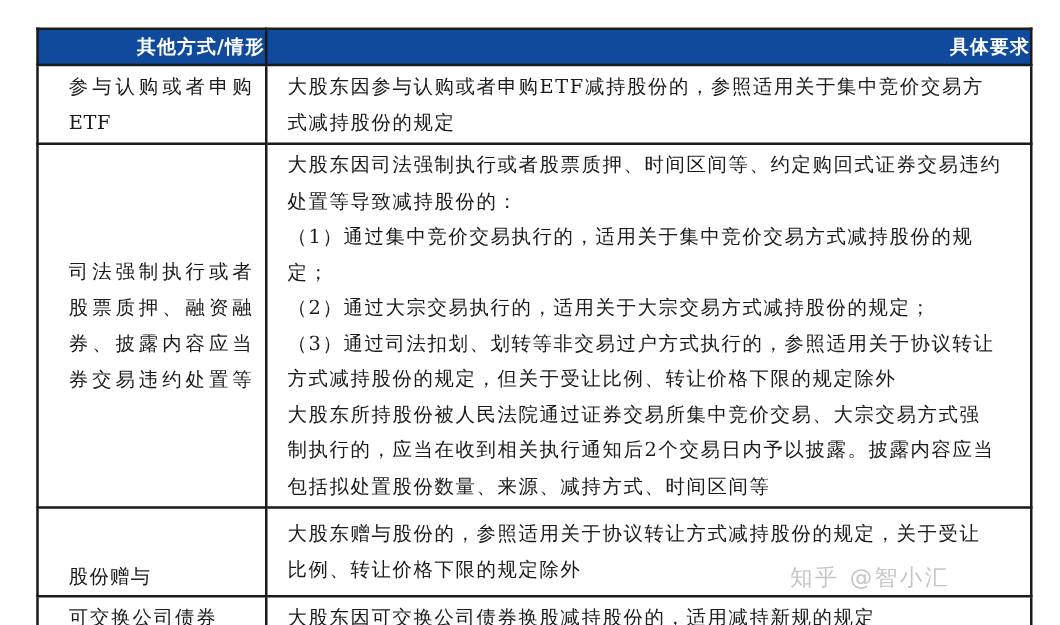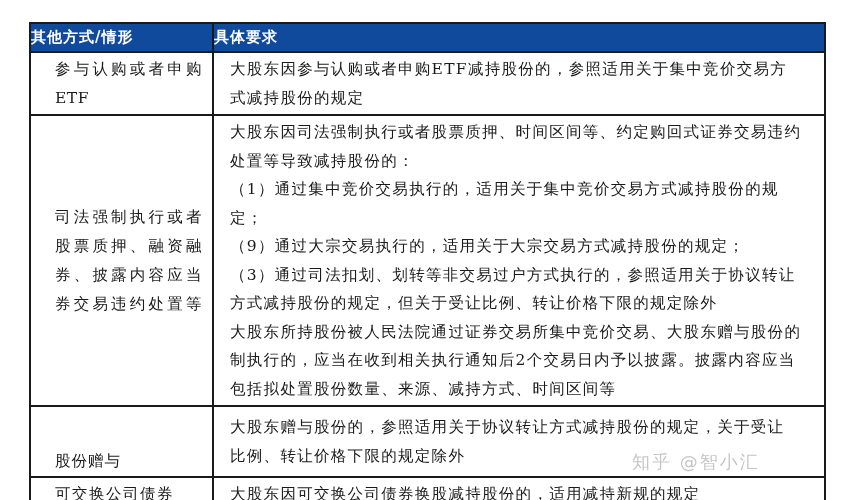--- a/index.html
+++ b/index.html
@@ -32,21 +32,21 @@
       border: 2px solid #1a1a1a;
       vertical-align: middle;
       padding: 0;
     }
     th {
       background: #0f4a9c;
       color: #ffffff;
       font-weight: bold;
       font-size: 15px;
       height: 27px;
-      text-align: left;
+      text-align: right;
       letter-spacing: 1px;
       font-family: "DejaVu Sans", "Liberation Sans", sans-serif;
     }
     td.left {
       font-size: 15.5px;
       line-height: 29px;
       padding: 0 10px 0 24px;
       letter-spacing: 3.2px;
     }
     td.right {
@@ -101,24 +101,24 @@
           <span class="line">司法强制执行或者</span>
           <span class="line">股票质押、融资融</span>
           <span class="line">券、披露内容应当</span>
           <span class="line">券交易违约处置等</span>
         </td>
         <td class="right">
           <span class="line">大股东因司法强制执行或者股票质押、时间区间等、约定购回式证券交易违约</span>
           <span class="line">处置等导致减持股份的：</span>
           <span class="line">（1）通过集中竞价交易执行的，适用关于集中竞价交易方式减持股份的规</span>
           <span class="line">定；</span>
-          <span class="line">（9）通过大宗交易执行的，适用关于大宗交易方式减持股份的规定；</span>
+          <span class="line">（2）通过大宗交易执行的，适用关于大宗交易方式减持股份的规定；</span>
           <span class="line">（3）通过司法扣划、划转等非交易过户方式执行的，参照适用关于协议转让</span>
           <span class="line">方式减持股份的规定，但关于受让比例、转让价格下限的规定除外</span>
-          <span class="line">大股东所持股份被人民法院通过证券交易所集中竞价交易、大股东赠与股份的</span>
+          <span class="line">大股东所持股份被人民法院通过证券交易所集中竞价交易、大宗交易方式强</span>
           <span class="line">制执行的，应当在收到相关执行通知后2个交易日内予以披露。披露内容应当</span>
           <span class="line">包括拟处置股份数量、来源、减持方式、时间区间等</span>
         </td>
       </tr>
 
       <tr style="height:59px;">
         <td class="left">
           <span class="line" style="letter-spacing:1px;margin-top:40px;">股份赠与</span>
         </td>
         <td class="right">

